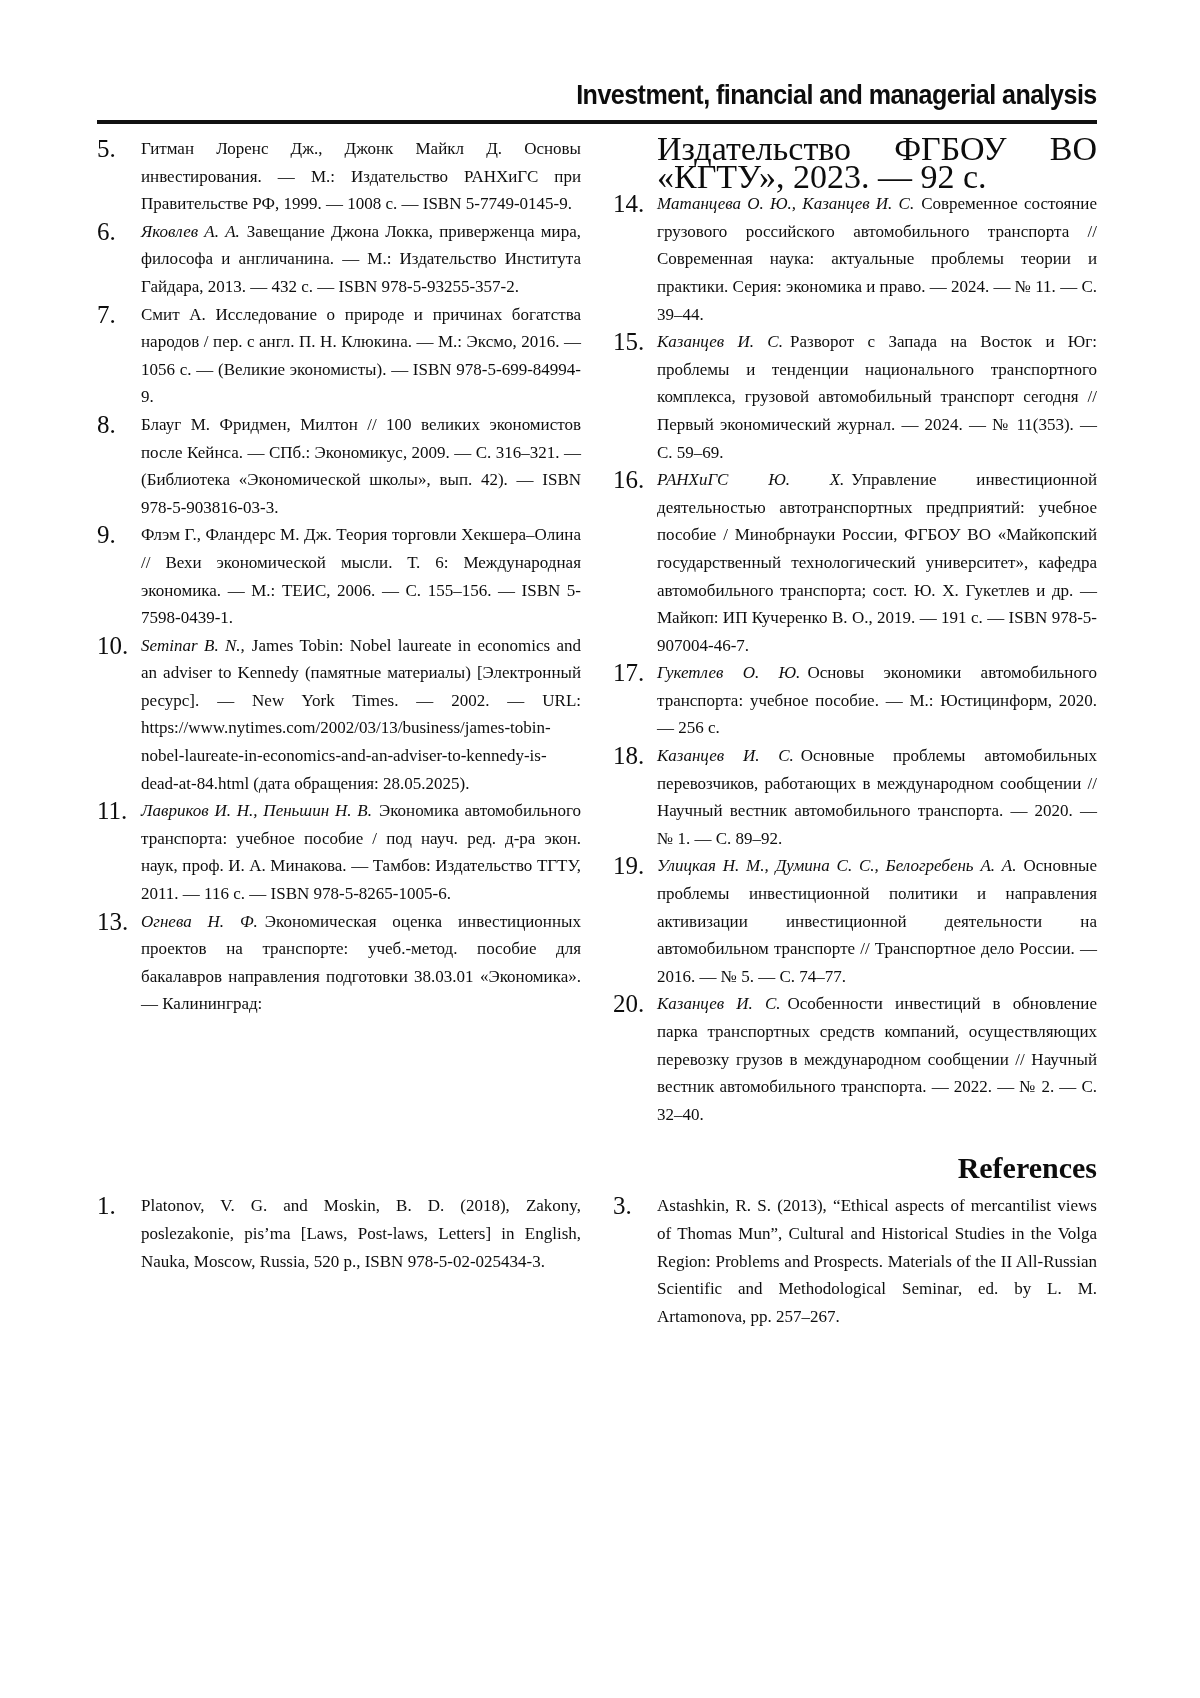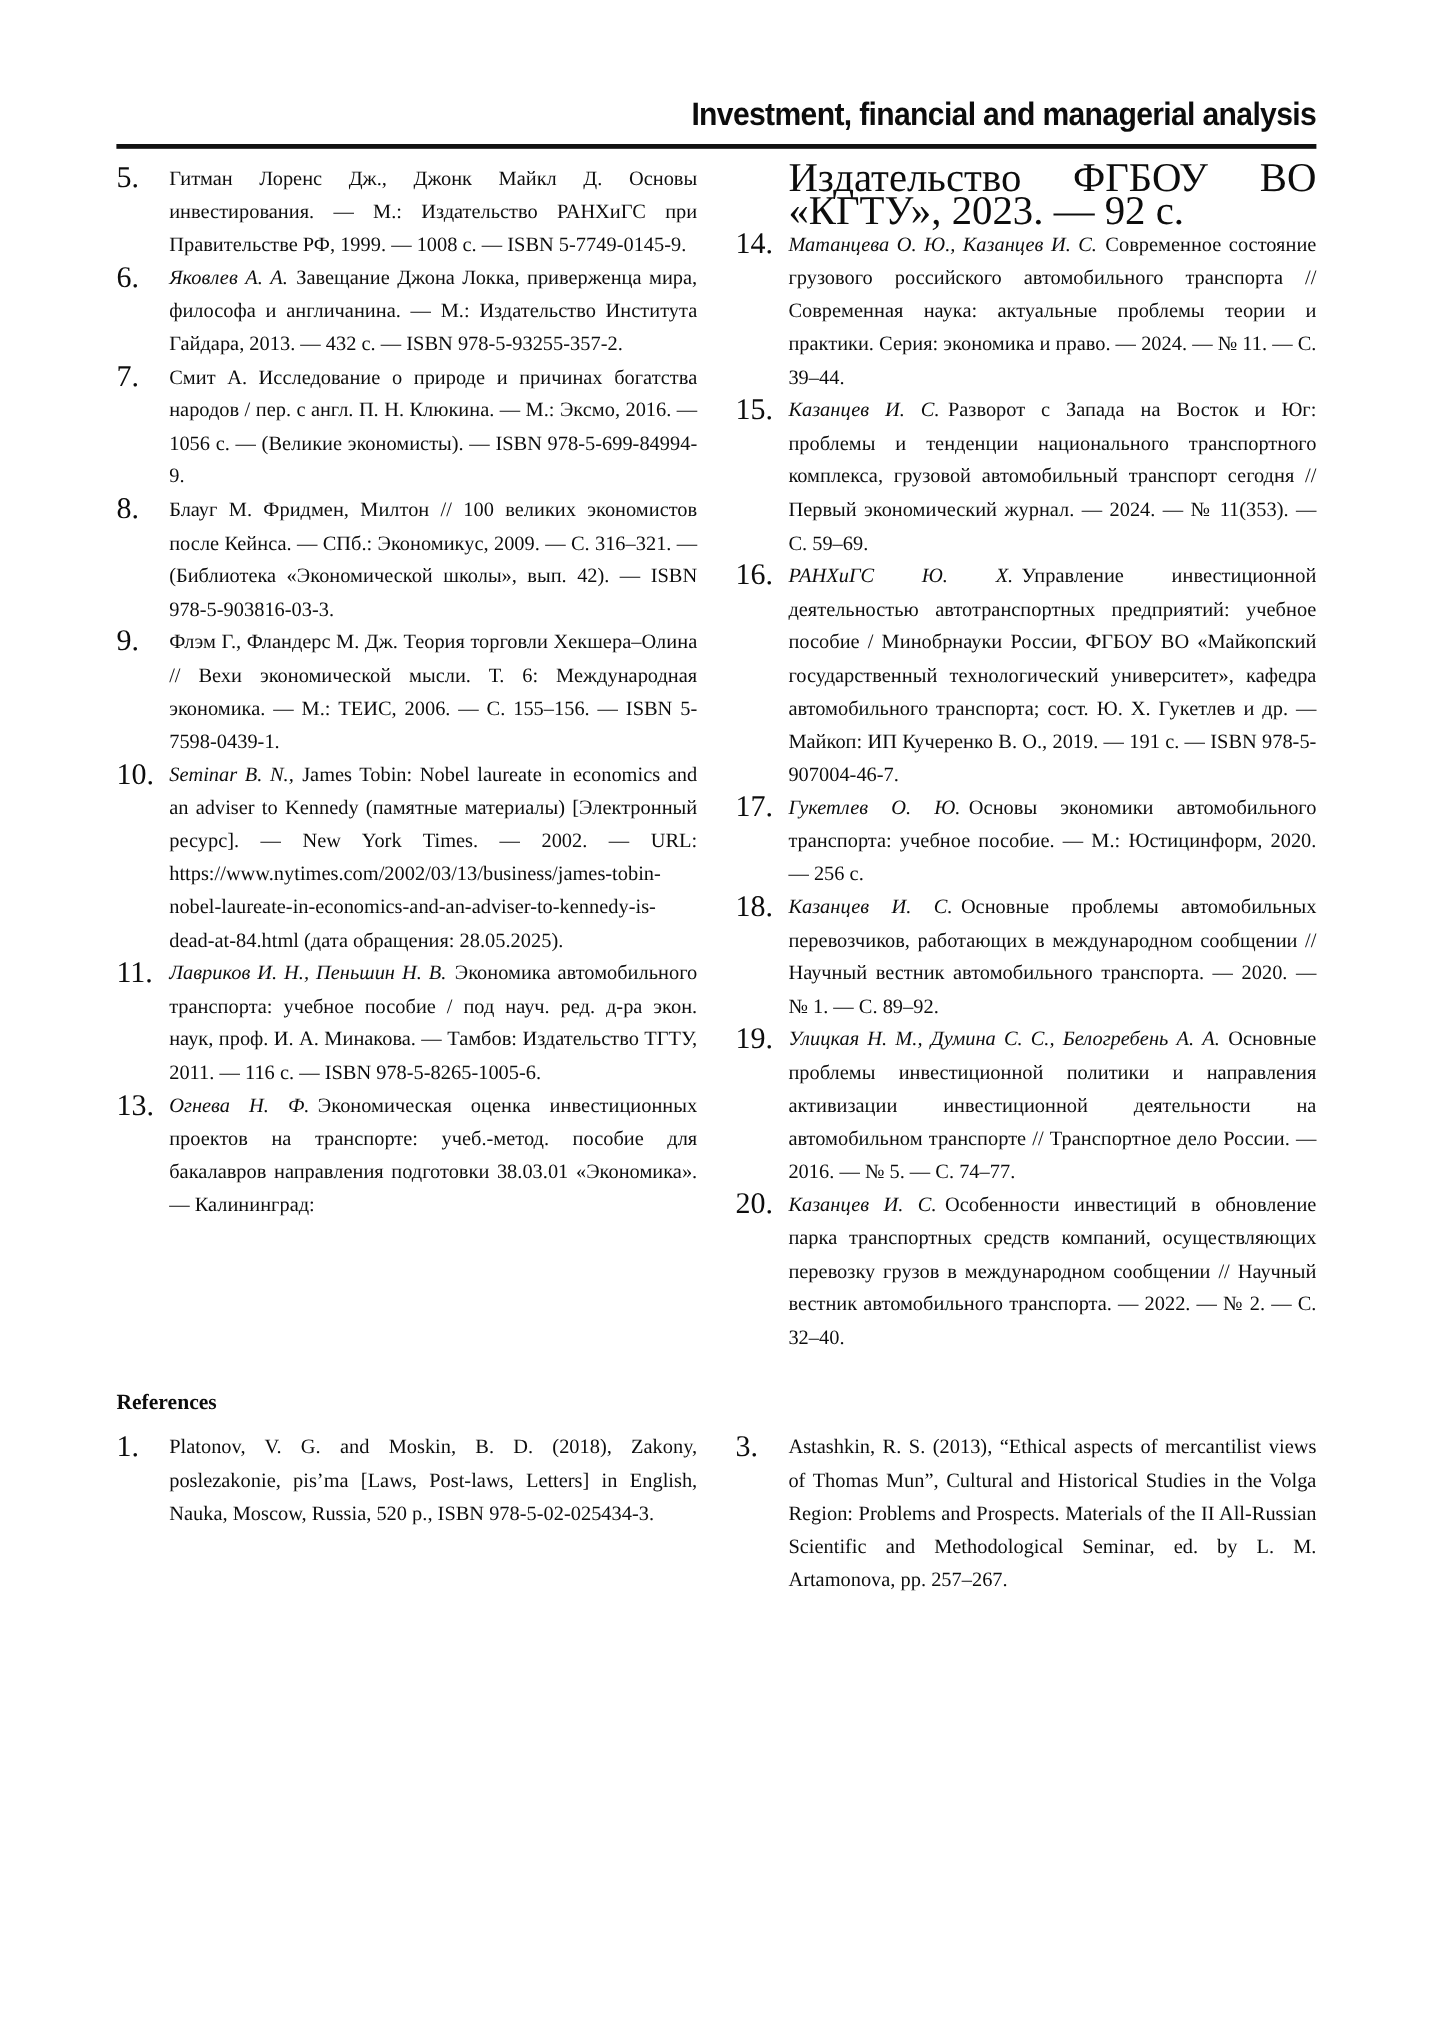--- a/index.html
+++ b/index.html
@@ -56,23 +56,23 @@
   .au:not(:empty) { padding-right: 7px; }
   .cont-par {
     margin-left: 44px;
     font-size: 34px;
     line-height: 27.6px;
     text-align: justify;
   }
   
   .refs-heading {
     margin: 25px 0 9px 0;
-    text-align: left;
+    text-align: right;
     font-weight: 700;
-    font-size: 18px;
+    font-size: 30px;
     line-height: 30px;
   }
 </style>
 </head>
 <body>
 
 <div class="page">
 
   <header class="page-header">
     <span class="header-title">Investment, financial and managerial analysis</span>

